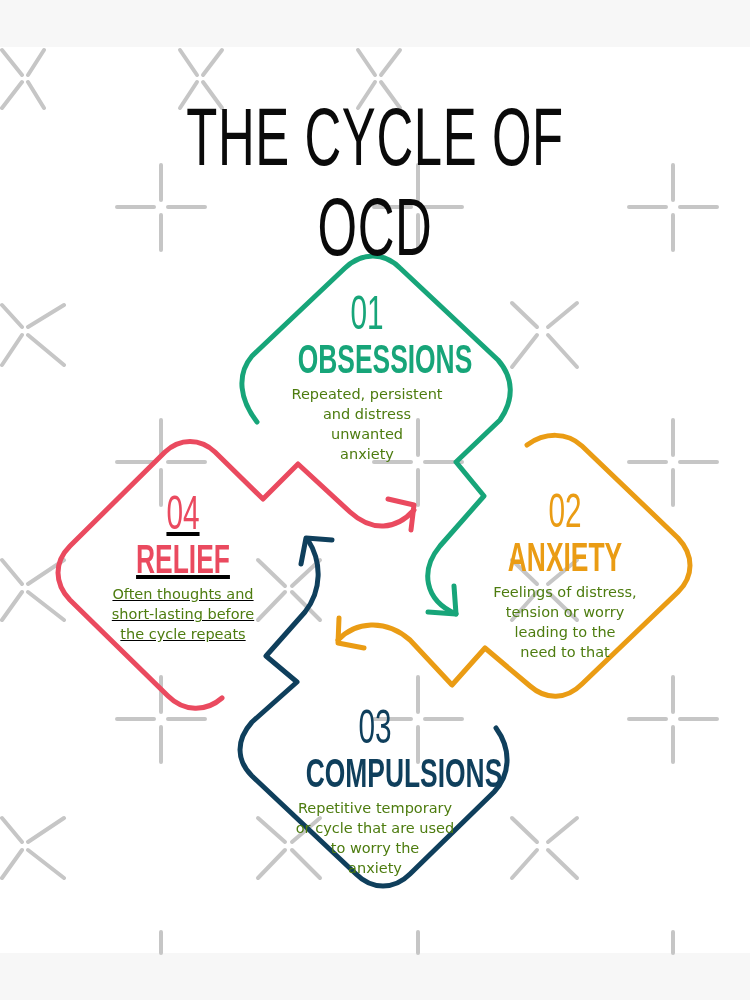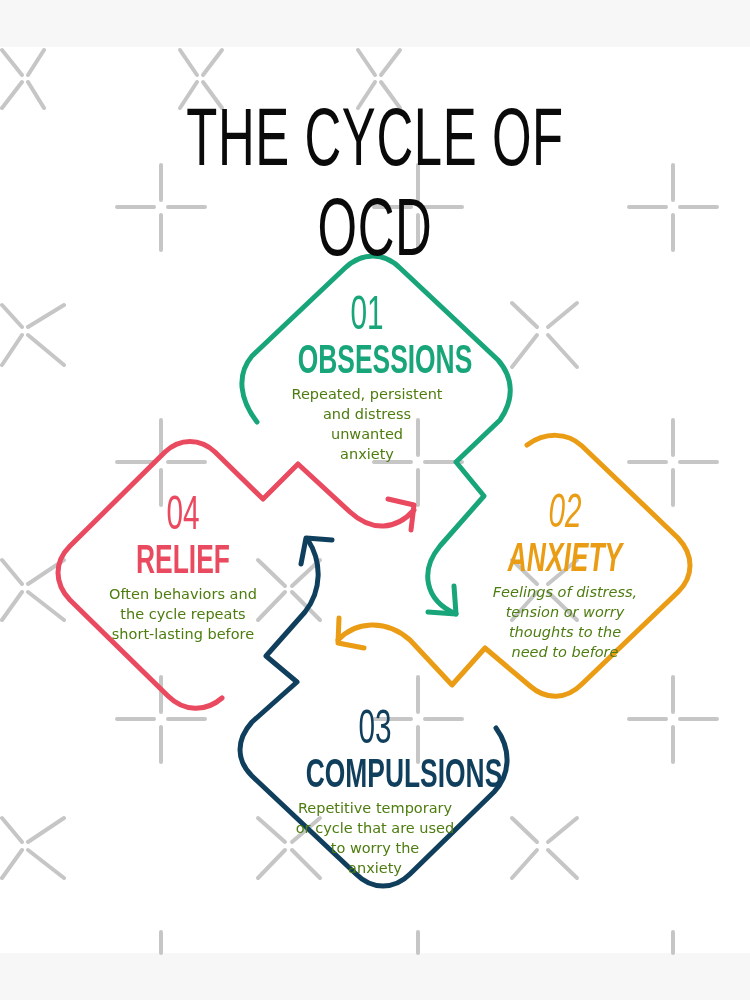--- a/index.html
+++ b/index.html
@@ -93,43 +93,43 @@
   <span class="num" style="color:#17a579;">01</span>
   <span class="label" style="color:#17a579;">OBSESSIONS</span>
   <div class="desc">
     <div>Repeated, persistent</div>
     <div>and distress</div>
     <div>unwanted</div>
     <div>anxiety</div>
   </div>
 </div>
 
-<div class="step" style="left:460px; top:486px; width:210px;font-style:italic;">
+<div class="step" style="left:460px; top:486px; width:210px;">
   <span class="num" style="color:#ea9c14;">02</span>
   <span class="label" style="color:#ea9c14;">ANXIETY</span>
   <div class="desc">
     <div>Feelings of distress,</div>
     <div>tension or worry</div>
-    <div>thoughts to the</div>
-    <div>need to before</div>
+    <div>leading to the</div>
+    <div>need to that</div>
   </div>
 </div>
 
 <div class="step" style="left:270px; top:702px; width:210px;">
   <span class="num" style="color:#0f3f5c;">03</span>
   <span class="label" style="color:#0f3f5c;">COMPULSIONS</span>
   <div class="desc">
     <div>Repetitive temporary</div>
     <div>or cycle that are used</div>
     <div>to worry the</div>
     <div>anxiety</div>
   </div>
 </div>
 
-<div class="step" style="left:78px; top:488px; width:210px;">
+<div class="step" style="left:78px; top:488px; width:210px;text-decoration:underline;">
   <span class="num" style="color:#ea4a5f;">04</span>
   <span class="label" style="color:#ea4a5f;">RELIEF</span>
   <div class="desc">
-    <div>Often behaviors and</div>
+    <div>Often thoughts and</div>
+    <div>short-lasting before</div>
     <div>the cycle repeats</div>
-    <div>short-lasting before</div>
   </div>
 </div>
 
 </body></html>

